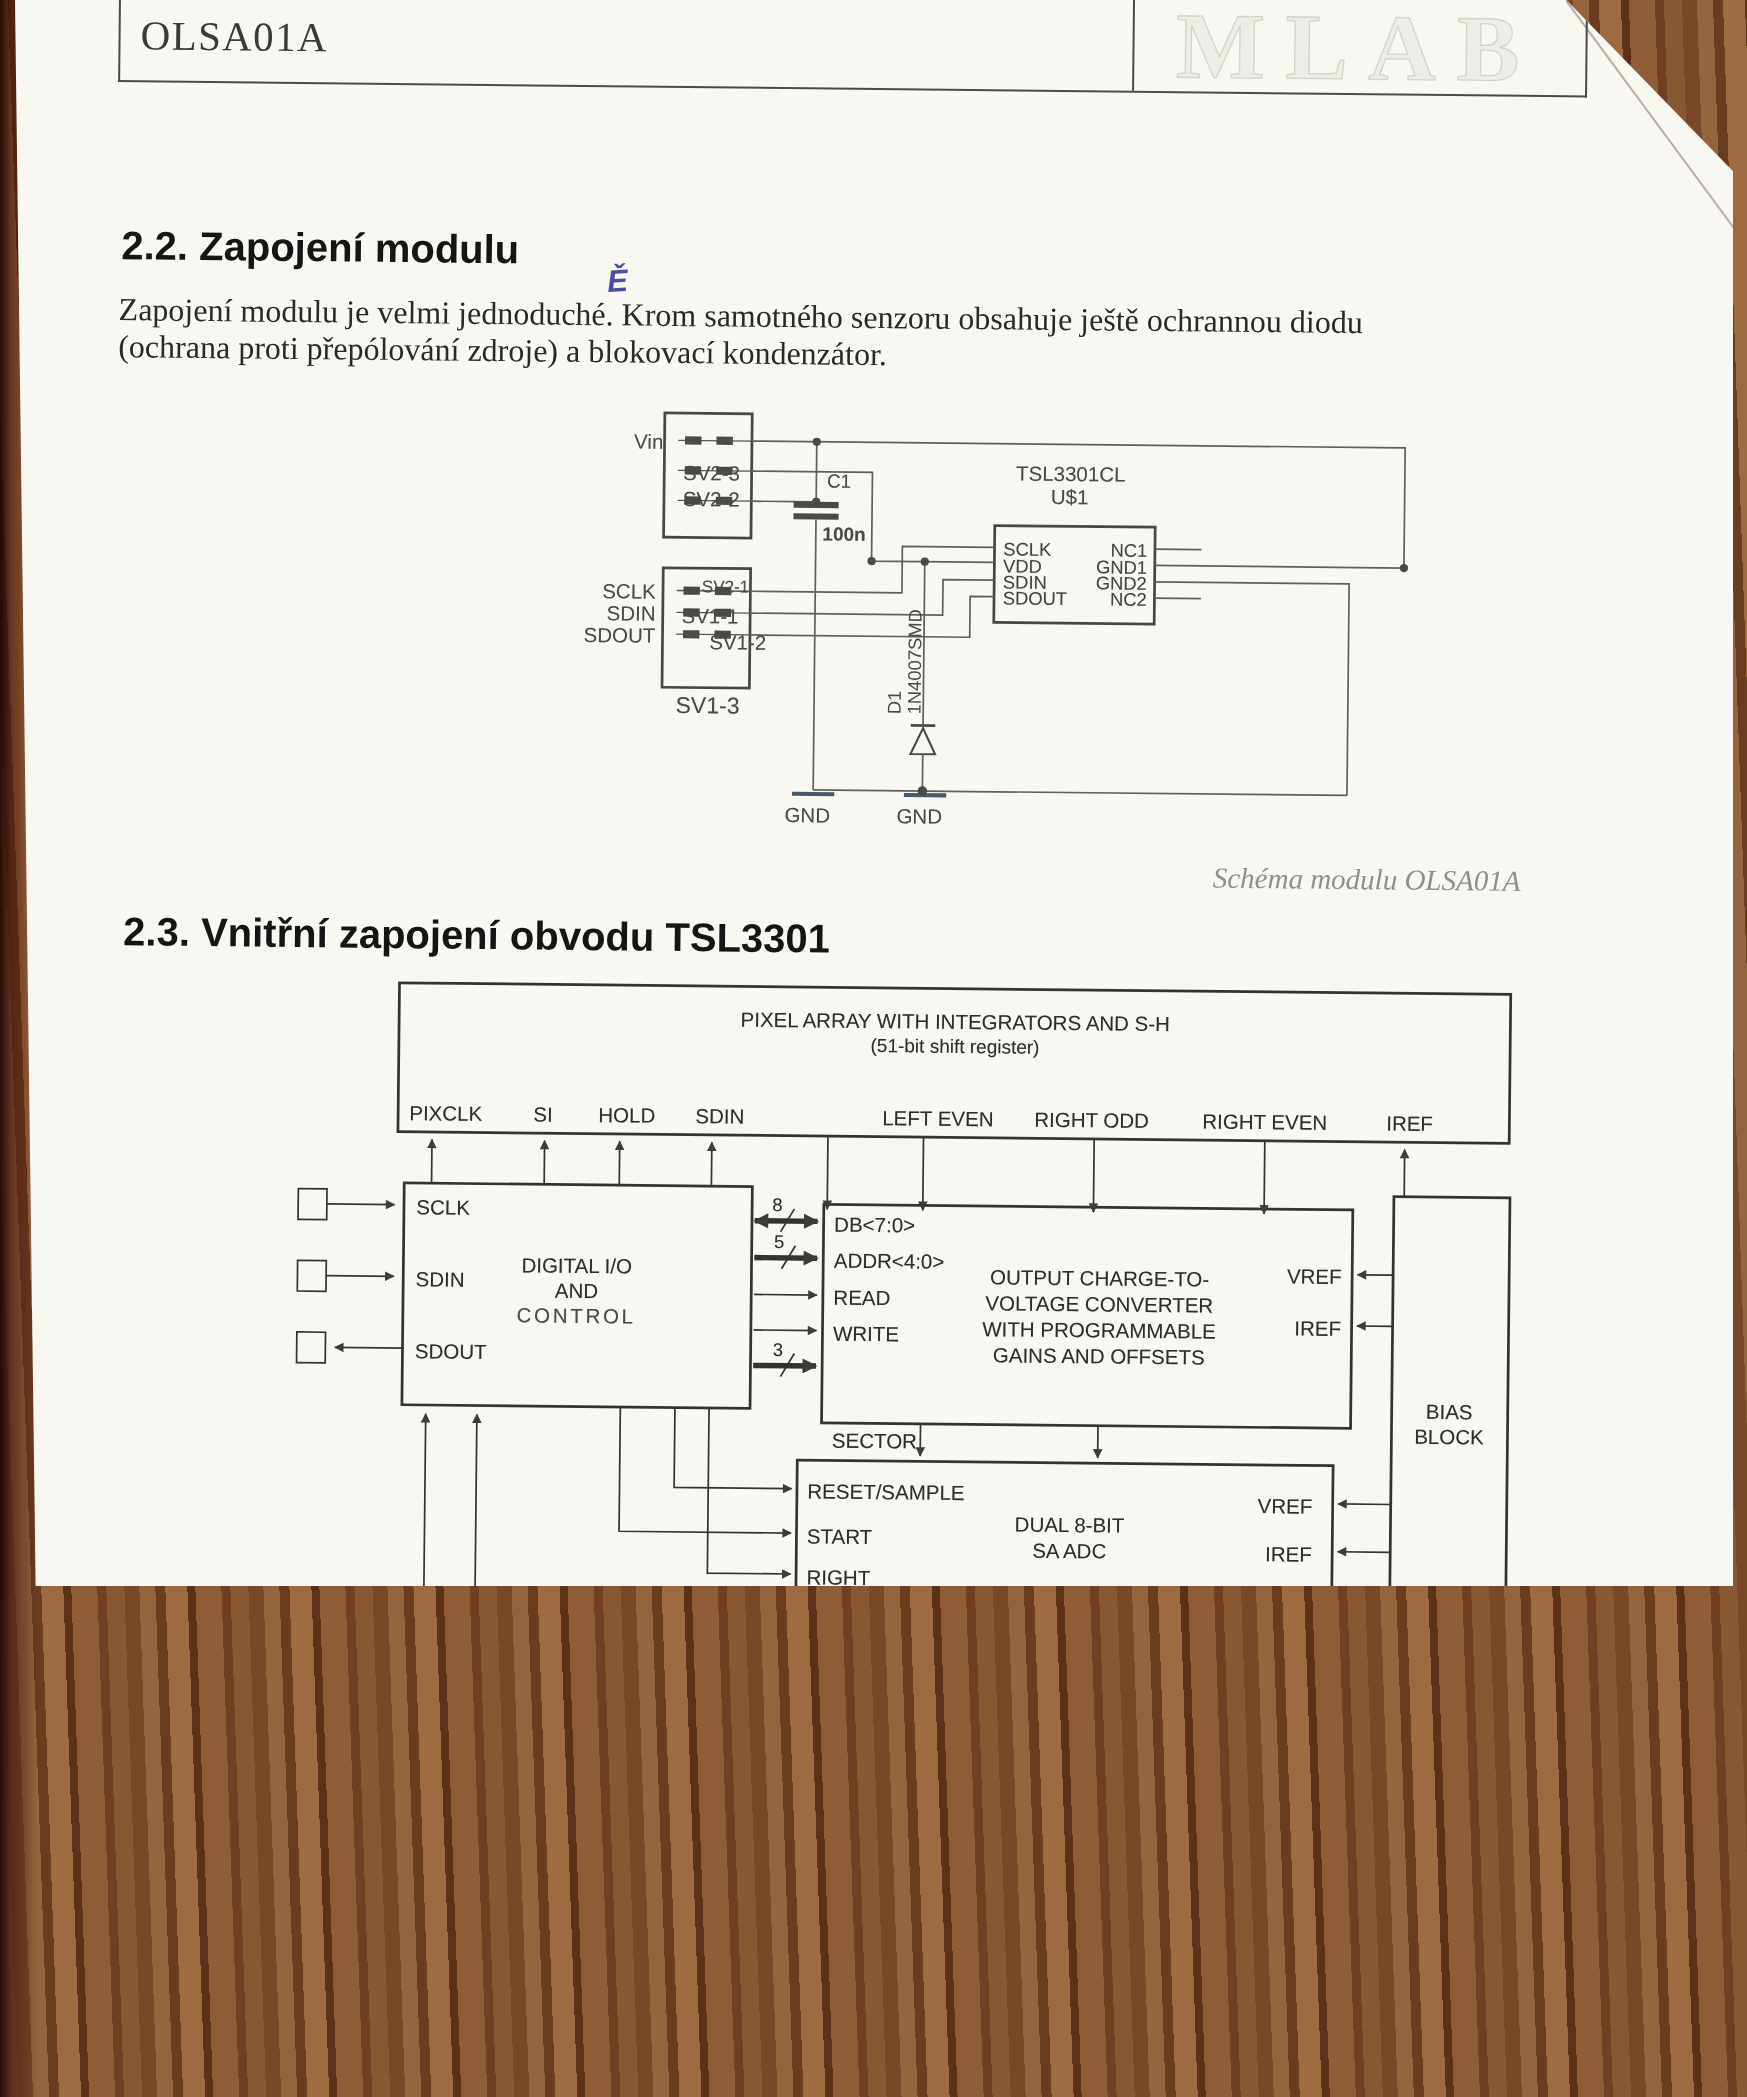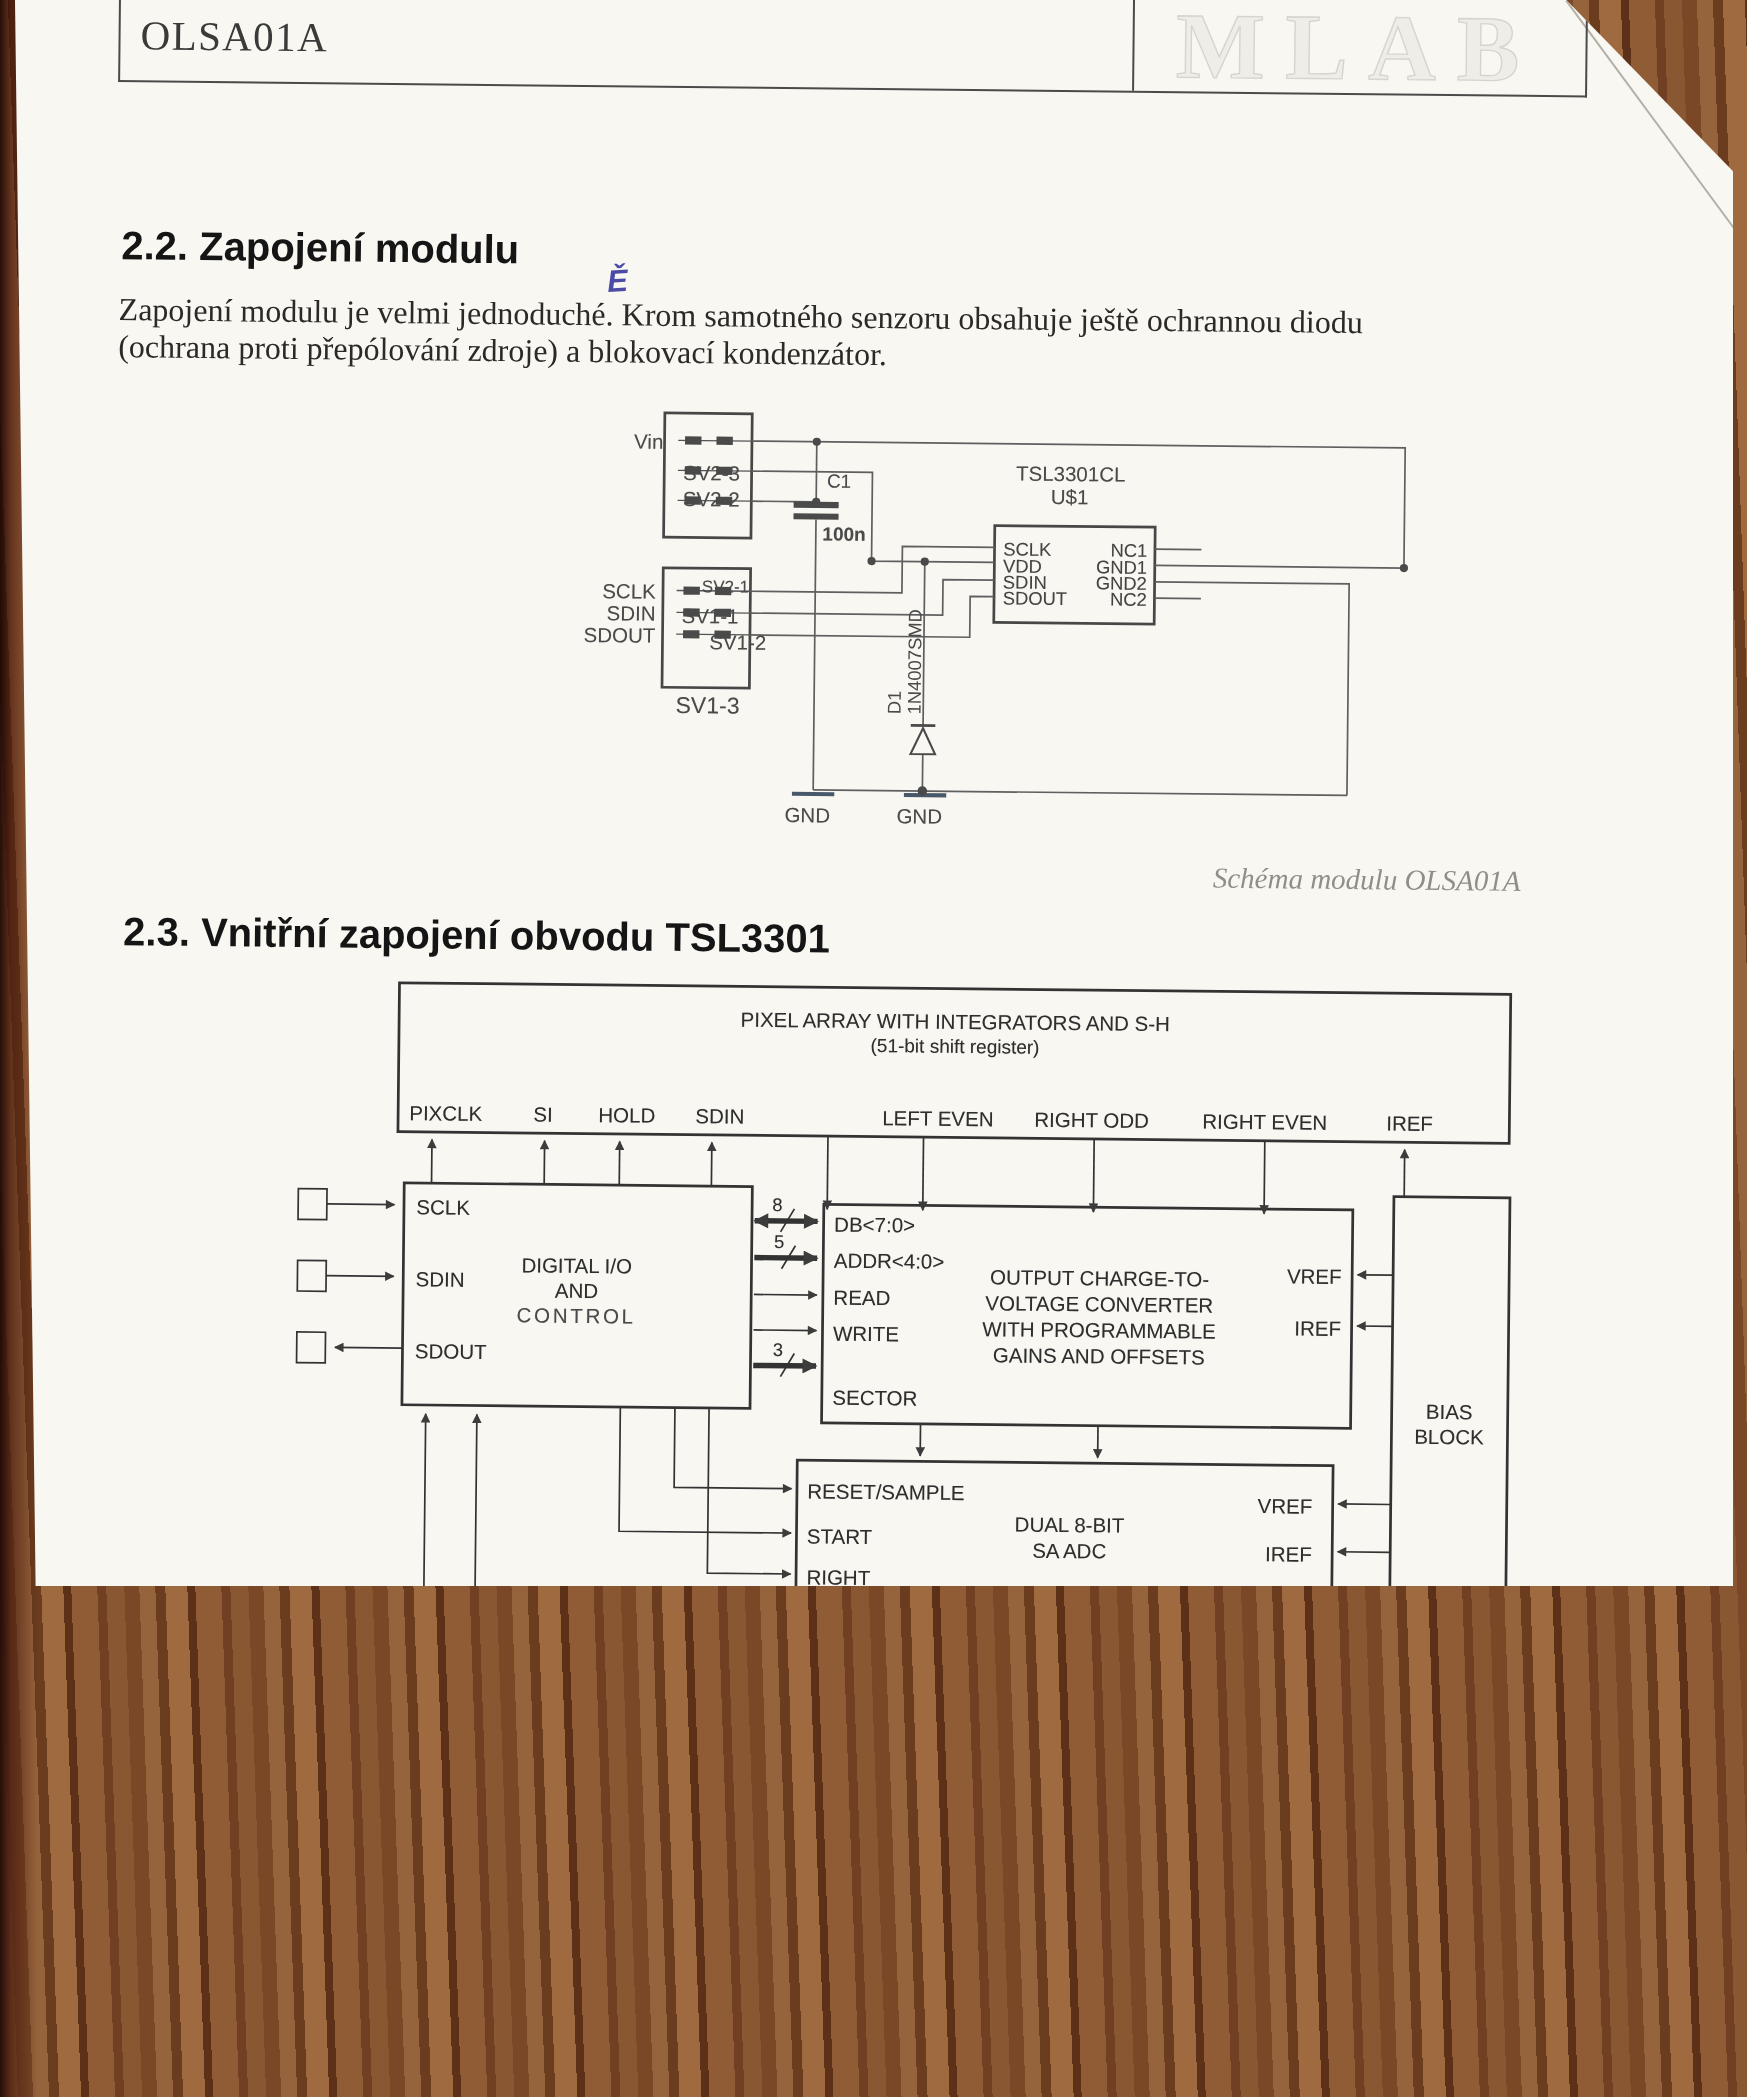--- a/index.html
+++ b/index.html
@@ -243,21 +243,21 @@
     </div>
 
     <div class="abs lbl" style="left:785px;top:1195px;font-size:18.4px;">8</div>
     <div class="abs lbl" style="left:787px;top:1232px;font-size:18.4px;">5</div>
     <div class="abs lbl" style="left:787px;top:1340px;font-size:18.4px;">3</div>
 
     <div class="abs lbl" style="left:847px;top:1213px;">DB&lt;7:0&gt;</div>
     <div class="abs lbl" style="left:847px;top:1249px;">ADDR&lt;4:0&gt;</div>
     <div class="abs lbl" style="left:847px;top:1286px;">READ</div>
     <div class="abs lbl" style="left:847px;top:1322px;">WRITE</div>
-    <div class="abs lbl" style="left:847px;top:1386px;">SECTOR</div>
+    <div class="abs lbl" style="left:847px;top:1429px;">SECTOR</div>
     <div class="abs lbl center" style="left:922px;top:1263px;width:382px;line-height:26px;">
       <div>OUTPUT CHARGE-TO-</div>
       <div>VOLTAGE CONVERTER</div>
       <div>WITH PROGRAMMABLE</div>
       <div>GAINS AND OFFSETS</div>
     </div>
     <div class="abs lbl right" style="left:1263px;top:1260px;width:92px;">VREF</div>
     <div class="abs lbl right" style="left:1263px;top:1312px;width:92px;">IREF</div>
 
     <div class="abs lbl center" style="left:1406px;top:1393px;width:116px;line-height:25px;">

